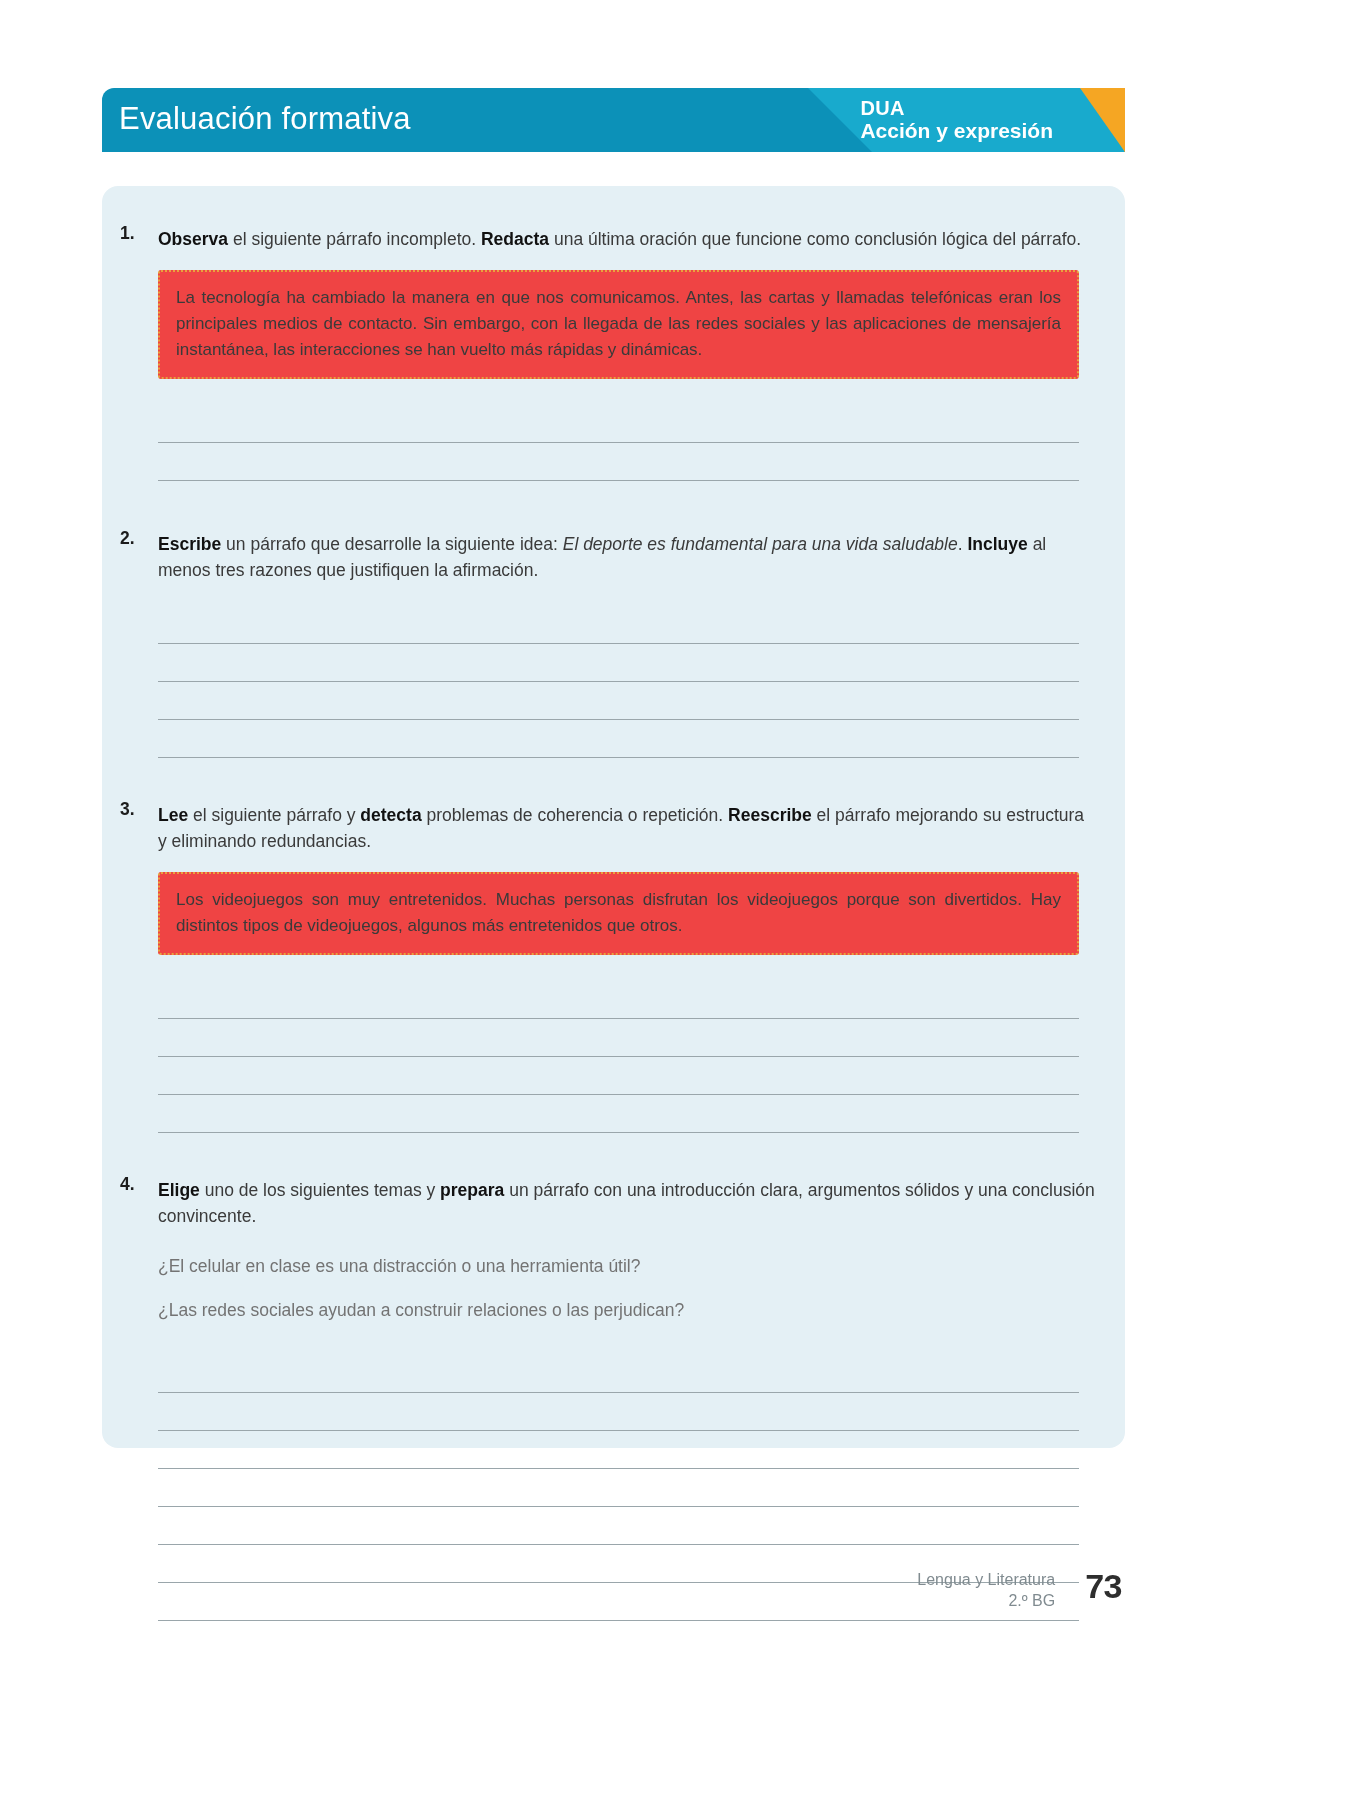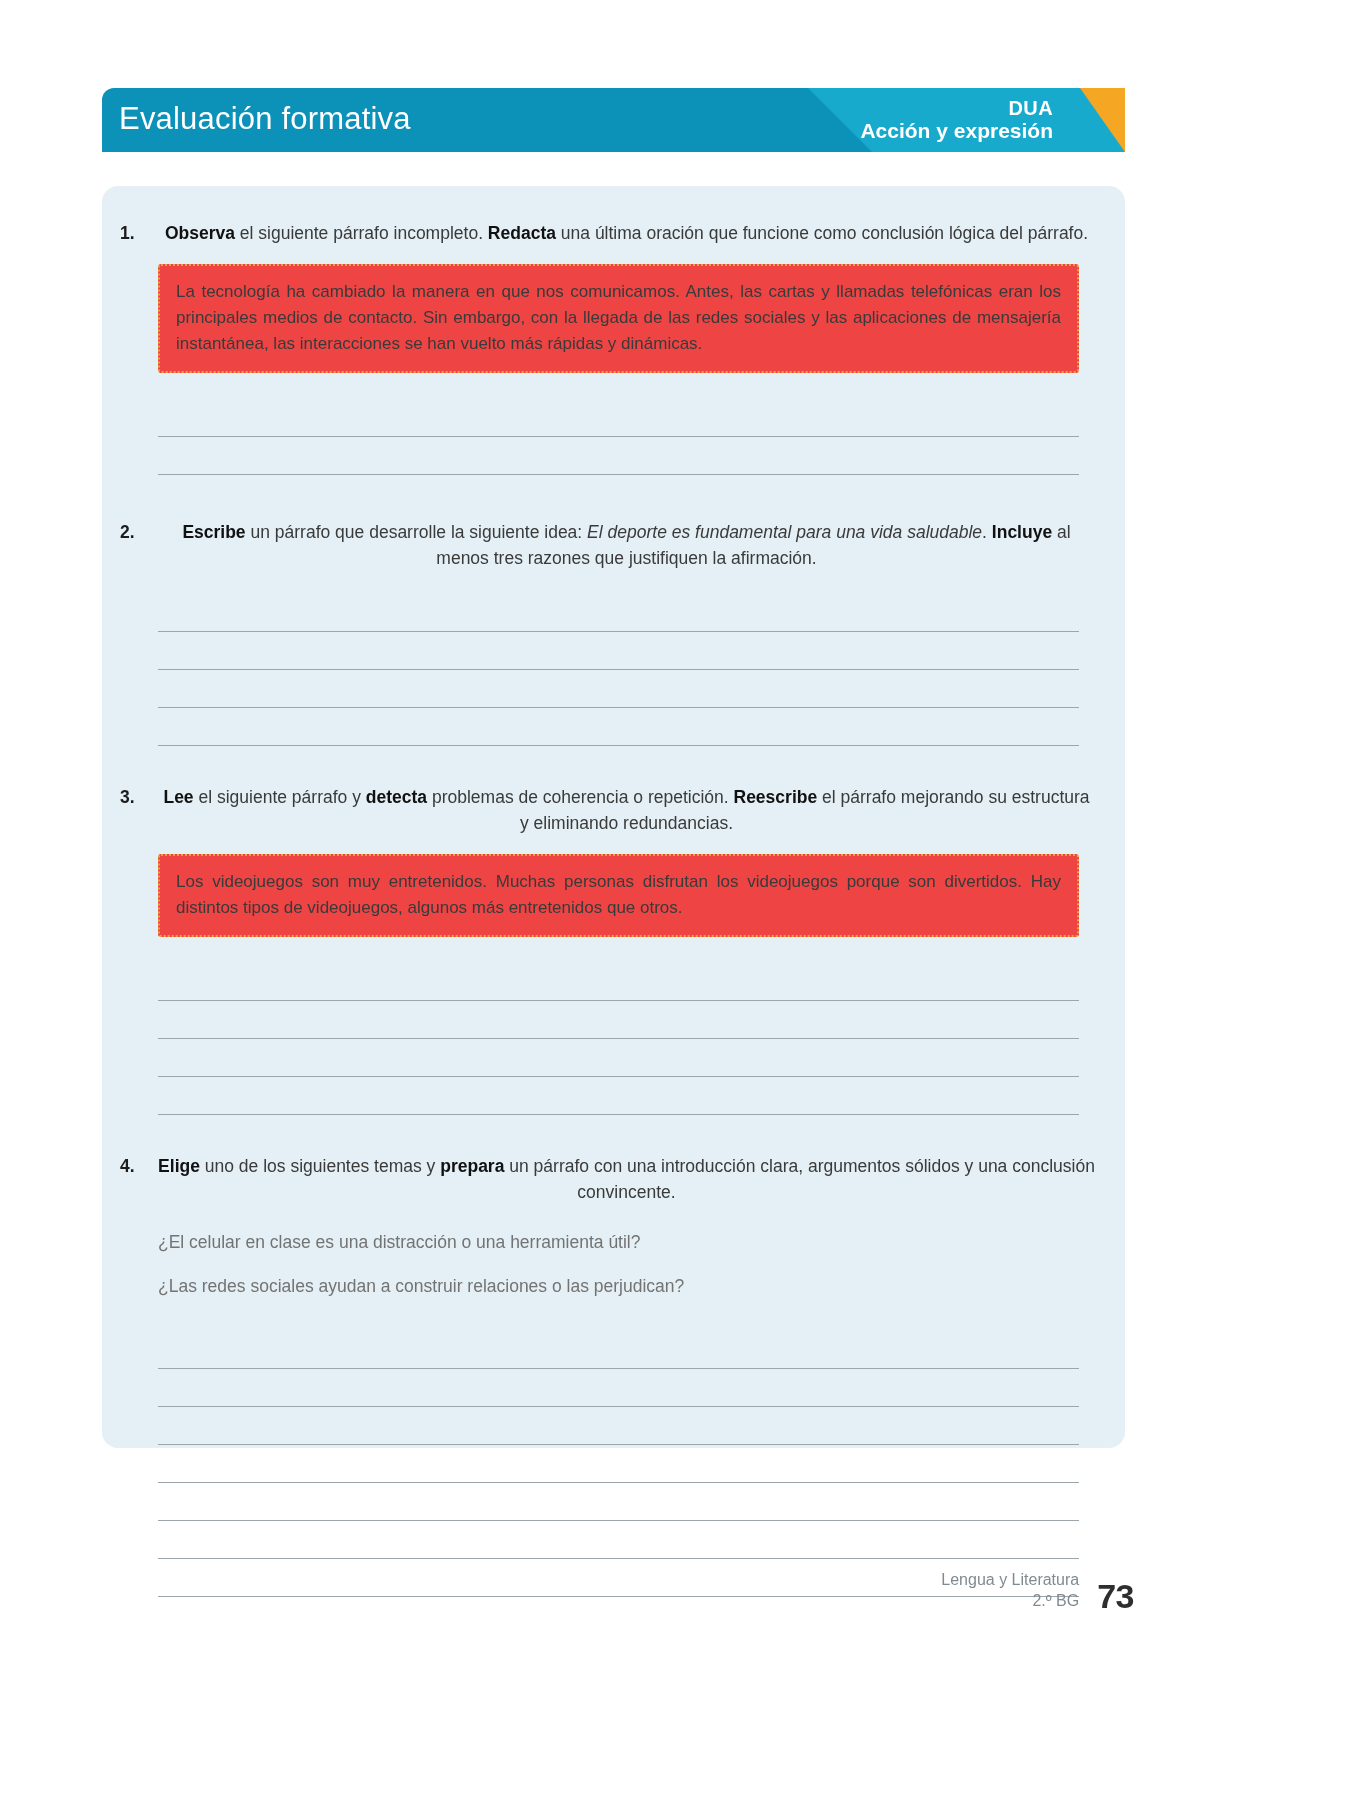--- a/index.html
+++ b/index.html
@@ -49,21 +49,21 @@
     font-size: 31px;
     font-weight: 400;
     letter-spacing: 0.2px;
     white-space: nowrap;
   }
   .banner-right {
     position: absolute;
     right: 72px;
     top: 50%;
     transform: translateY(-50%);
-    text-align: right;
+    text-align: left;
     color: #ffffff;
     line-height: 1.12;
   }
   .banner-dua {
     font-size: 20px;
     font-weight: 700;
     letter-spacing: 0.4px;
   }
   .banner-sub {
     font-size: 21px;
@@ -110,21 +110,22 @@
     font-size: 17.5px;
     font-weight: 700;
     color: #1c1c1c;
     line-height: 1.52;
   }
   .ex-text {
     flex: 1 1 auto;
     font-size: 17.5px;
     line-height: 1.52;
     color: #3a3a3a;
-    text-align: center;
+    text-align: left;
+    margin-top: 6px;
   }
   .ex-text b {
     color: #111111;
     font-weight: 700;
   }
   .ex-text i {
     font-style: italic;
   }
 
   
@@ -162,25 +163,25 @@
     line-height: 1.52;
     color: #737373;
     padding: 9px 0 9px 0;
   }
   .gap-md { height: 38px; }
   .gap-lg { height: 44px; }
 
   
   .footer {
     position: absolute;
-    right: 102px;
+    right: 114px;
     bottom: 188px;
     display: flex;
-    align-items: flex-end;
-    column-gap: 18px;
+    align-items: flex-start;
+    column-gap: 30px;
   }
   .footer-lines {
     text-align: right;
     color: #808b90;
     font-size: 16px;
     line-height: 1.3;
   }
   .footer-page {
     font-size: 34px;
     font-weight: 700;

